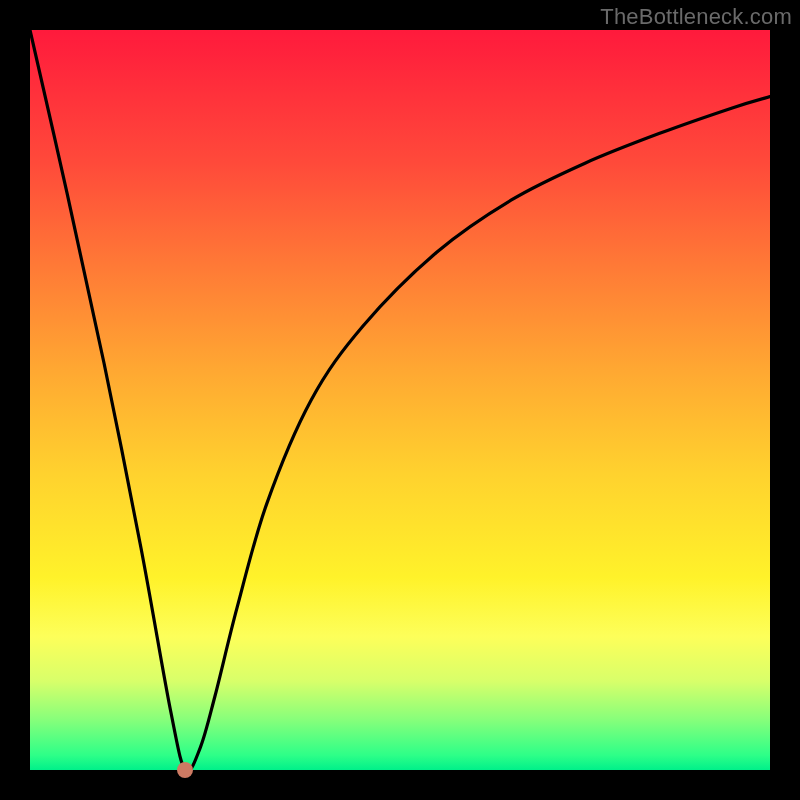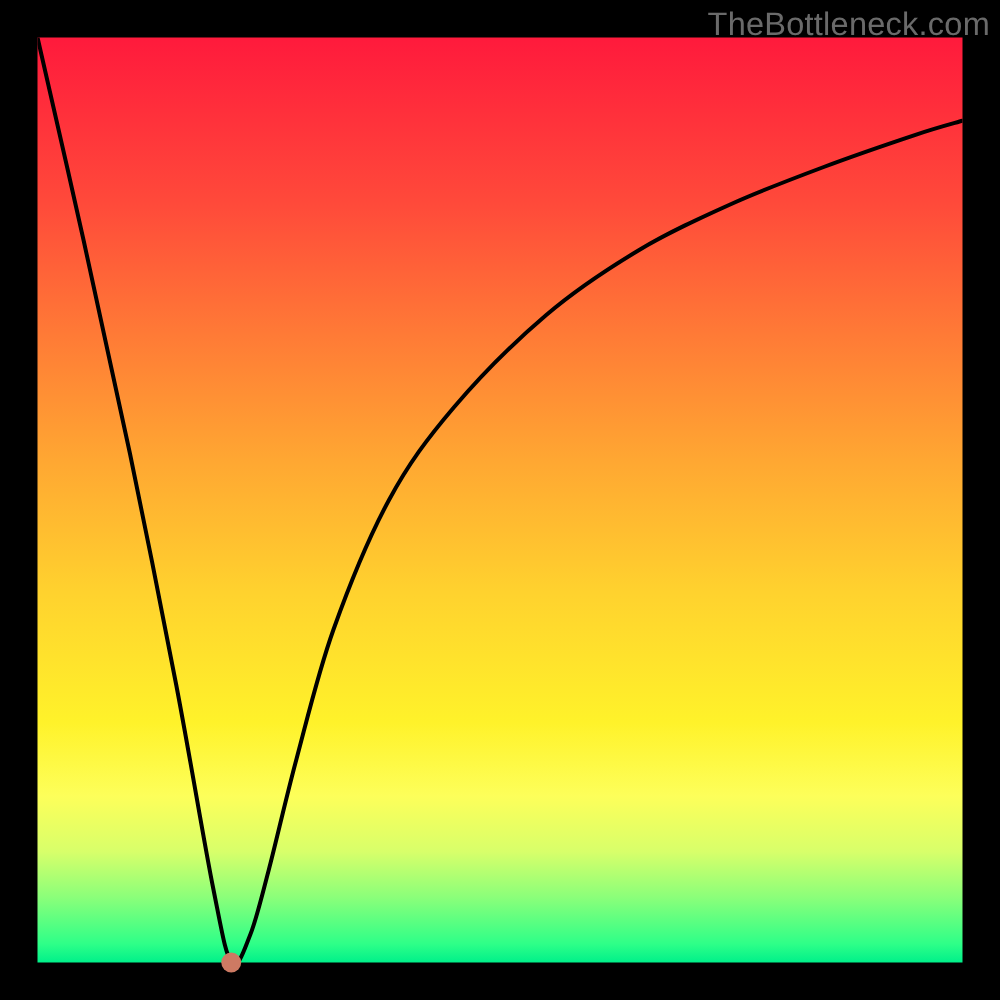--- a/index.html
+++ b/index.html
@@ -40,21 +40,21 @@
     position: absolute;
     left: 0; top: 0;
     width: 740px;
     height: 740px;
   }
   .watermark {
     position: absolute;
     top: 4px;
     right: 8px;
     color: #6a6a6a;
-    font-size: 26px;
+    font-size: 22px;
     font-weight: 500;
     letter-spacing: 0.2px;
     user-select: none;
   }
   .dot {
     position: absolute;
     width: 16px;
     height: 16px;
     border-radius: 50%;
     background: #cd7a63;

